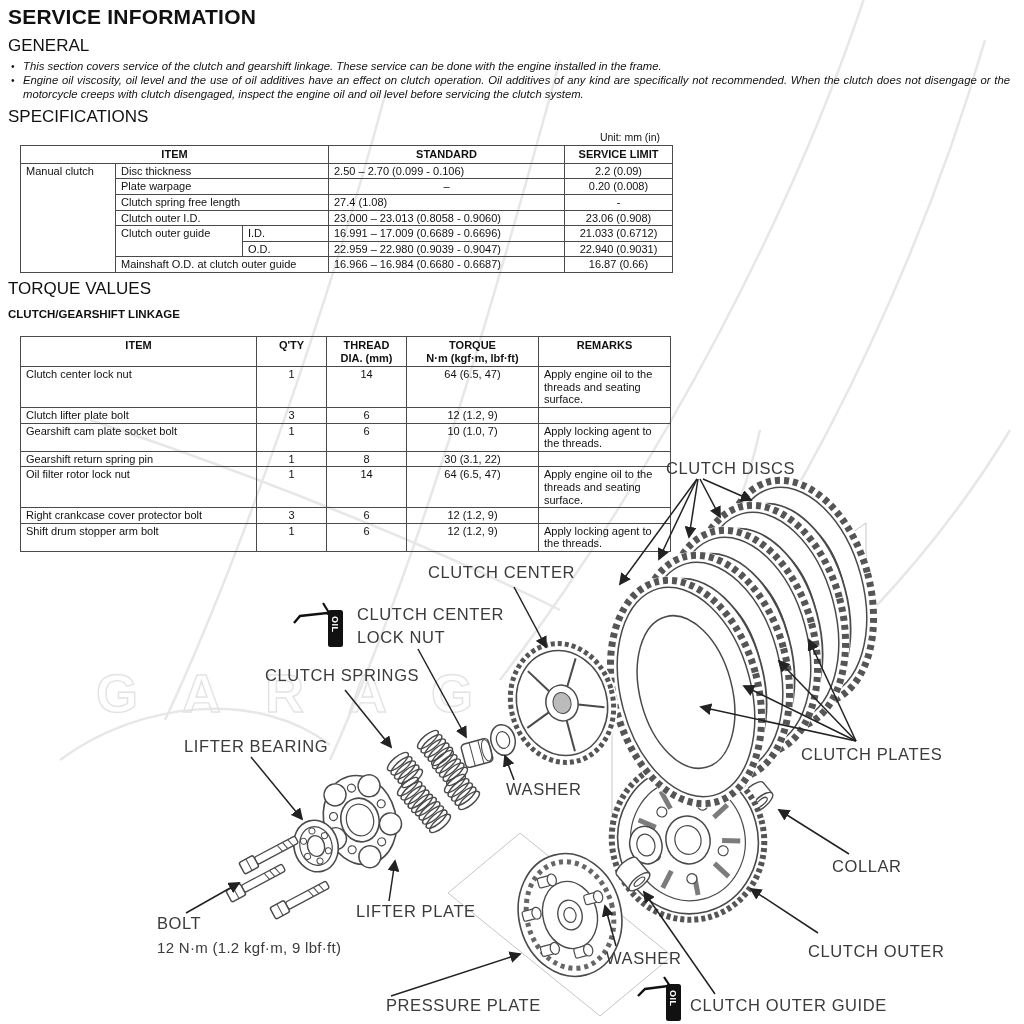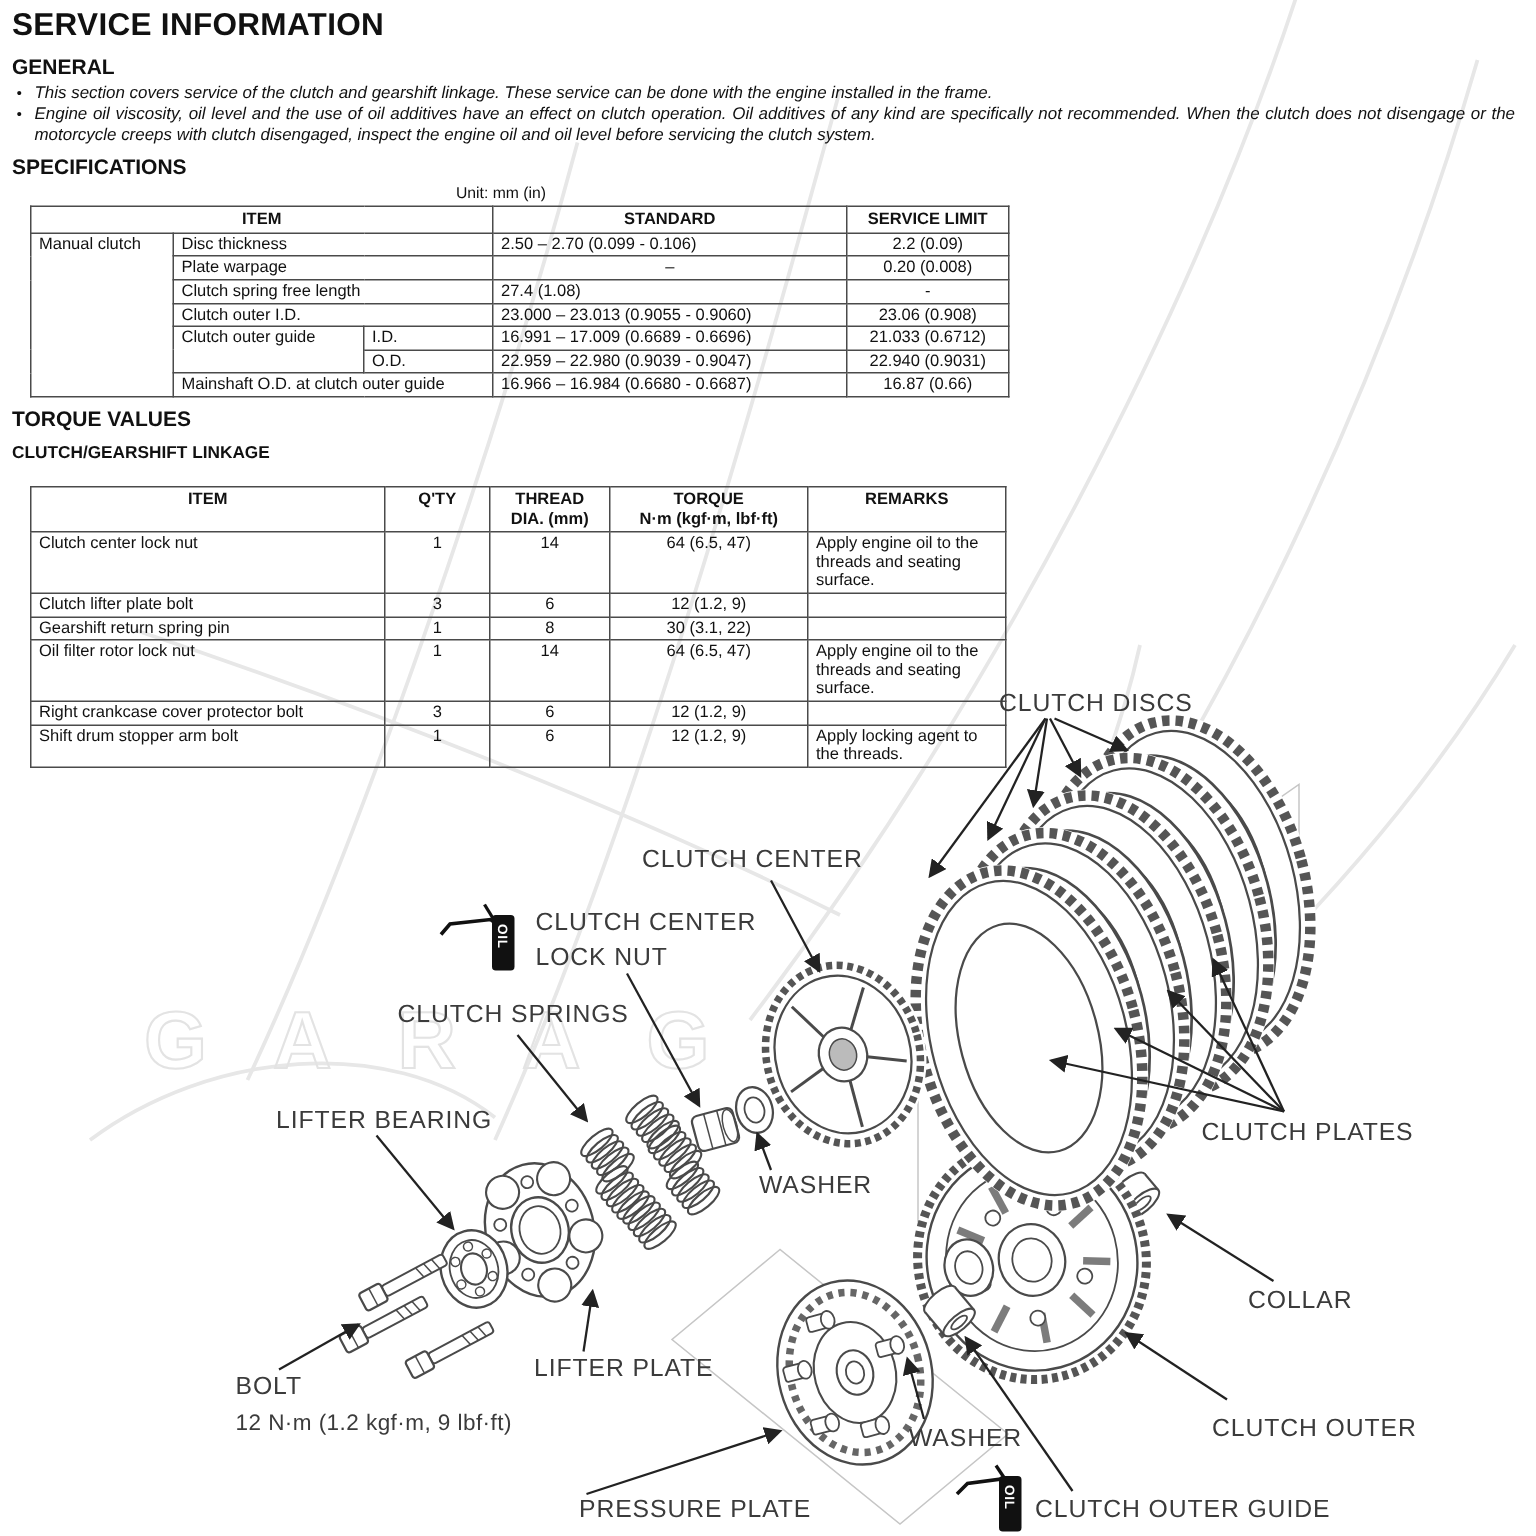--- a/index.html
+++ b/index.html
@@ -1,26 +1,26 @@
 <!DOCTYPE html>
 <html><head>
 <meta charset="utf-8">
 <style>
   html,body{margin:0;padding:0;background:#fff;}
   .page{position:relative;width:1024px;height:1024px;background:#fff;overflow:hidden;
         font-family:"Liberation Sans",sans-serif;color:#111;}
   svg.wm{position:absolute;left:0;top:0;z-index:0;}
   .content{position:relative;z-index:2;padding:5px 8px 0 8px;width:1008px;}
   .page-title{font-size:21px;font-weight:bold;margin:0 0 7px 0;letter-spacing:.2px;}
-  .sec-head{font-size:14px;font-weight:bold;margin:6px 0 4px 0;}
+  .sec-head{font-size:17px;font-weight:normal;margin:6px 0 4px 0;}
   .bullets{margin:2px 0 0 0;padding:0;list-style:none;font-size:11.3px;line-height:13.4px;
            text-align:justify;width:1002px;}
   .bullets li{position:relative;padding-left:15px;margin:0 0 1px 0;font-style:italic;}
   .bullets li::before{content:"\2022";position:absolute;left:3px;top:0;font-size:10px;}
-  .unit-note{width:652px;text-align:center;font-size:10.5px;margin:1px 0 2px 0;}
+  .unit-note{width:652px;text-align:right;font-size:10.5px;margin:1px 0 2px 0;}
   table{border-collapse:collapse;font-size:11px;line-height:12.6px;table-layout:fixed;margin-left:12px;}
   td,th{border:1px solid #4a4a4a;padding:1px 5px;vertical-align:top;overflow:hidden;}
   th{font-weight:bold;text-align:center;padding:2px 3px;white-space:pre-line;}
   .ctr{text-align:center;}
   .spec-table{width:652px;}
   .torque-table{width:650px;margin-top:2px;}
   .subhead{font-size:11.5px;font-weight:bold;margin:9px 0 16px 0;}
   svg.diag{position:absolute;left:0;top:0;z-index:3;pointer-events:none;}
   .lbl{font-family:"Liberation Sans",sans-serif;font-size:16.5px;fill:#3b3b3b;letter-spacing:.6px;}
   .lbl-sm{font-family:"Liberation Sans",sans-serif;font-size:15px;fill:#3b3b3b;letter-spacing:.3px;}
@@ -84,21 +84,21 @@
         <td class="ctr">–</td>
         <td class="ctr">0.20 (0.008)</td>
       </tr>
       <tr>
         <td colspan="2">Clutch spring free length</td>
         <td>27.4 (1.08)</td>
         <td class="ctr">-</td>
       </tr>
       <tr>
         <td colspan="2">Clutch outer I.D.</td>
-        <td>23.000 – 23.013 (0.9055 - 0.9060)</td>
+        <td>23.000 – 23.013 (0.8058 - 0.9060)</td>
         <td class="ctr">23.06 (0.908)</td>
       </tr>
       <tr>
         <td rowspan="2">Clutch outer guide</td>
         <td>I.D.</td>
         <td>16.991 – 17.009 (0.6689 - 0.6696)</td>
         <td class="ctr">21.033 (0.6712)</td>
       </tr>
       <tr>
         <td>O.D.</td>
@@ -140,20 +140,27 @@
         <td class="ctr">14</td>
         <td class="ctr">64 (6.5, 47)</td>
         <td>Apply engine oil to the threads and seating surface.</td>
       </tr>
       <tr>
         <td>Clutch lifter plate bolt</td>
         <td class="ctr">3</td>
         <td class="ctr">6</td>
         <td class="ctr">12 (1.2, 9)</td>
         <td></td>
+      </tr>
+      <tr>
+        <td>Gearshift cam plate socket bolt</td>
+        <td class="ctr">1</td>
+        <td class="ctr">6</td>
+        <td class="ctr">10 (1.0, 7)</td>
+        <td>Apply locking agent to the threads.</td>
       </tr>
       <tr>
         <td>Gearshift return spring pin</td>
         <td class="ctr">1</td>
         <td class="ctr">8</td>
         <td class="ctr">30 (3.1, 22)</td>
         <td></td>
       </tr>
       <tr>
         <td>Oil filter rotor lock nut</td>

